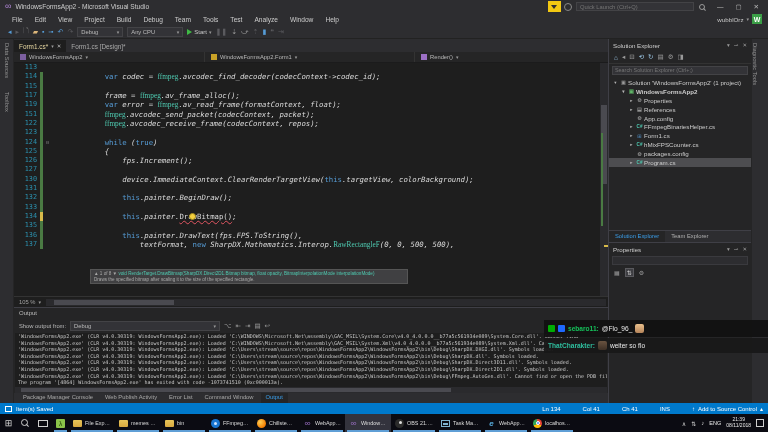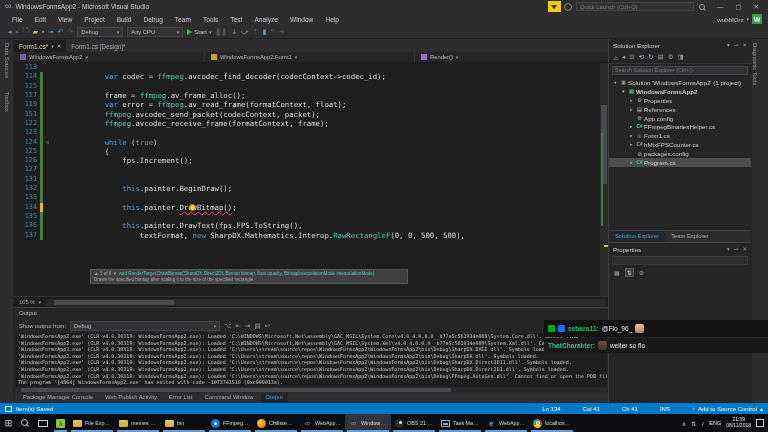--- a/index.html
+++ b/index.html
@@ -65,21 +65,21 @@
   .bc-ico.y{ background:#c9a227; } .bc-ico.p{ background:#9b6fc4; }
 
   
   .code-wrap{ flex:1; position:relative; background:#1e1e1e; overflow:hidden; font-family:"DejaVu Sans Mono",monospace; }
   .code-line{ display:flex; height:9.32px; line-height:9.32px; white-space:pre; }
   .ln{ width:26px; text-align:right; color:#2b91af; font-size:6.8px; padding-right:3px; flex:0 0 auto; }
   .chbar{ width:3px; flex:0 0 auto; }
   .chbar.g{ background:#4a7a43; } .chbar.y{ background:#d7ba4a; }
   .fold{ width:9px; flex:0 0 auto; font-size:5px; color:#888; text-align:center; line-height:9.32px; }
   .ct{ font-size:7.3px; color:#dcdcdc; }
-  .c-k{ color:#569cd6; } .c-t{ color:#4ec9b0; } .c-p{ color:#dcdcdc; }
+  .c-k{ color:#569cd6; } .c-t{ color:#4ec9b0;font-family:Liberation Serif, serif; } .c-p{ color:#dcdcdc;font-style:italic; }
   .c-e{ color:#dcdcdc; text-decoration:underline wavy #e05561 1px; text-underline-offset:1px; }
   .bulb{ position:absolute; left:27px; width:7px; height:7px; border-radius:50%; background:#f4d03f; border:1px solid #a98f1f; }
   .sig-tooltip{ position:absolute; left:76px; width:318px; background:rgba(66,66,69,.95); border:1px solid #555;
     font-size:4.6px; line-height:5.6px; color:#a9a9a9; padding:1px 3px; font-family:"Liberation Sans",sans-serif; }
   .sig-tooltip .tt-t{ color:#4ec9b0; }
   .vscroll{ position:absolute; right:0; top:0; bottom:0; width:8px; background:#2a2a2d; }
   .vthumb{ position:absolute; right:1px; top:18%; width:6px; height:34%; background:#4a4a50; }
   .vmark{ position:absolute; right:0; width:4px; height:2px; }
 
   
@@ -292,26 +292,27 @@
           </div>
         </div>
 
       <div class="code-wrap" id="code-area">
         <div class="code-line"><span class="ln">113</span><span class="chbar "></span><span class="fold"></span><span class="ct"></span></div>
           <div class="code-line"><span class="ln">114</span><span class="chbar g"></span><span class="fold"></span><span class="ct"><span class="c-p">            </span><span class="c-k">var</span><span class="c-p"> codec = </span><span class="c-t">ffmpeg</span><span class="c-p">.avcodec_find_decoder(codecContext-&gt;codec_id);</span></span></div>
           <div class="code-line"><span class="ln">115</span><span class="chbar g"></span><span class="fold"></span><span class="ct"></span></div>
           <div class="code-line"><span class="ln">117</span><span class="chbar g"></span><span class="fold"></span><span class="ct"><span class="c-p">            frame = </span><span class="c-t">ffmpeg</span><span class="c-p">.av_frame_alloc();</span></span></div>
           <div class="code-line"><span class="ln">119</span><span class="chbar g"></span><span class="fold"></span><span class="ct"><span class="c-p">            </span><span class="c-k">var</span><span class="c-p"> error = </span><span class="c-t">ffmpeg</span><span class="c-p">.av_read_frame(formatContext, float);</span></span></div>
           <div class="code-line"><span class="ln">151</span><span class="chbar g"></span><span class="fold"></span><span class="ct"><span class="c-p">            </span><span class="c-t">ffmpeg</span><span class="c-p">.avcodec_send_packet(codecContext, packet);</span></span></div>
-          <div class="code-line"><span class="ln">122</span><span class="chbar g"></span><span class="fold"></span><span class="ct"><span class="c-p">            </span><span class="c-t">ffmpeg</span><span class="c-p">.avcodec_receive_frame(formatContext, frame);</span></span></div>
+          <div class="code-line"><span class="ln">122</span><span class="chbar g"></span><span class="fold"></span><span class="ct"><span class="c-p">            </span><span class="c-t">ffmpeg</span><span class="c-p">.avcodec_receive_frame(codecContext, repos);</span></span></div>
           <div class="code-line"><span class="ln">123</span><span class="chbar g"></span><span class="fold"></span><span class="ct"></span></div>
           <div class="code-line"><span class="ln">124</span><span class="chbar g"></span><span class="fold">⊟</span><span class="ct"><span class="c-p">            </span><span class="c-k">while</span><span class="c-p"> (</span><span class="c-k">true</span><span class="c-p">)</span></span></div>
           <div class="code-line"><span class="ln">125</span><span class="chbar g"></span><span class="fold"></span><span class="ct"><span class="c-p">            {</span></span></div>
           <div class="code-line"><span class="ln">126</span><span class="chbar g"></span><span class="fold"></span><span class="ct"><span class="c-p">                fps.Increment();</span></span></div>
           <div class="code-line"><span class="ln">127</span><span class="chbar g"></span><span class="fold"></span><span class="ct"></span></div>
+          <div class="code-line"><span class="ln">130</span><span class="chbar g"></span><span class="fold"></span><span class="ct"><span class="c-p">                device.ImmediateContext.ClearRenderTargetView(</span><span class="c-k">this</span><span class="c-p">.targetView, colorBackground);</span></span></div>
           <div class="code-line"><span class="ln">131</span><span class="chbar g"></span><span class="fold"></span><span class="ct"></span></div>
           <div class="code-line"><span class="ln">132</span><span class="chbar g"></span><span class="fold"></span><span class="ct"><span class="c-p">                </span><span class="c-k">this</span><span class="c-p">.painter.BeginDraw();</span></span></div>
           <div class="code-line"><span class="ln">133</span><span class="chbar g"></span><span class="fold"></span><span class="ct"></span></div>
           <div class="code-line"><span class="ln">134</span><span class="chbar y"></span><span class="fold"></span><span class="ct"><span class="c-p">                </span><span class="c-k">this</span><span class="c-p">.painter.</span><span class="c-e">DrawBitmap()</span><span class="c-p">;</span></span><span class="bulb" style="position: relative; left: -48px; top: 1px;"></span></div>
           <div class="code-line"><span class="ln">135</span><span class="chbar g"></span><span class="fold"></span><span class="ct"></span></div>
           <div class="code-line"><span class="ln">136</span><span class="chbar g"></span><span class="fold"></span><span class="ct"><span class="c-p">                </span><span class="c-k">this</span><span class="c-p">.painter.DrawText(fps.FPS.ToString(),</span></span></div>
           <div class="code-line"><span class="ln">137</span><span class="chbar g"></span><span class="fold"></span><span class="ct"><span class="c-p">                    textFormat, </span><span class="c-k">new</span><span class="c-p"> SharpDX.Mathematics.Interop.</span><span class="c-t">RawRectangleF</span><span class="c-p">(0, 0, 500, 500),</span></span></div>
           <div class="sig-tooltip" id="sig-tooltip" style="top: 206.04px;">
           <span>▲ 1 of 8 ▼</span>
           <span class="tt-t">void RenderTarget.DrawBitmap(SharpDX.Direct2D1.Bitmap bitmap, float opacity, BitmapInterpolationMode interpolationMode)</span><br>

